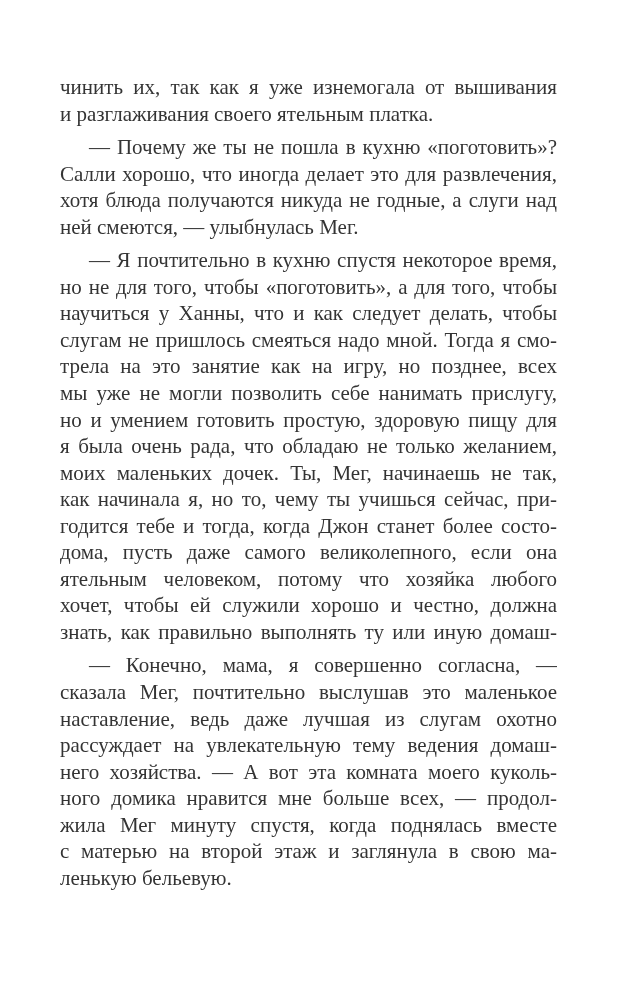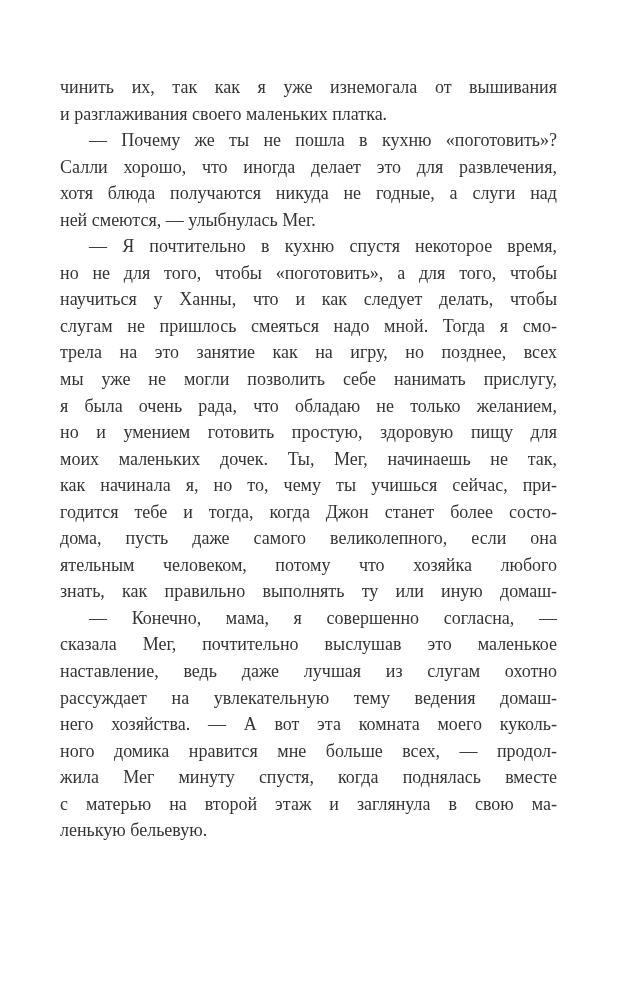--- a/index.html
+++ b/index.html
@@ -14,69 +14,71 @@
     position: relative;
     width: 626px;
     height: 1001px;
     background: var(--page-bg);
     overflow: hidden;
     font-family: "Liberation Serif", "DejaVu Serif", serif;
     color: var(--text-color);
   }
   .text-block {
     padding: 74px 69px 0 60px;
-    font-size: 18px;
+    font-size: 21px;
     line-height: 26.55px;
   }
   .line {
     text-align: justify;
     text-align-last: justify;
     overflow: hidden;
     white-space: normal;
     height: 26.55px;
   }
   .line.first {
     padding-left: 29px;
+    margin-top: 7px;
   }
   .line.end {
     text-align-last: left;
   }
 </style>
 </head>
 <body>
 
 <div class="page">
   <div class="text-block">
 
     <div class="paragraph">
       <div class="line">чинить их, так как я уже изнемогала от вышивания</div>
-      <div class="line end">и разглаживания своего маленьких платка.</div>
+      <div class="line end">и разглаживания своего ятельным платка.</div>
     </div>
 
     <div class="paragraph">
       <div class="line first">— Почему же ты не пошла в кухню «поготовить»?</div>
       <div class="line">Салли хорошо, что иногда делает это для развлечения,</div>
       <div class="line">хотя блюда получаются никуда не годные, а слуги над</div>
       <div class="line end">ней смеются, — улыбнулась Мег.</div>
     </div>
 
     <div class="paragraph">
       <div class="line first">— Я почтительно в кухню спустя некоторое время,</div>
       <div class="line">но не для того, чтобы «поготовить», а для того, чтобы</div>
       <div class="line">научиться у Ханны, что и как следует делать, чтобы</div>
       <div class="line">слугам не пришлось смеяться надо мной. Тогда я смо-</div>
       <div class="line">трела на это занятие как на игру, но позднее, всех</div>
       <div class="line">мы уже не могли позволить себе нанимать прислугу,</div>
+      <div class="line">но и умением готовить простую, здоровую пищу для</div>
       <div class="line">я была очень рада, что обладаю не только желанием,</div>
-      <div class="line">но и умением готовить простую, здоровую пищу для</div>
       <div class="line">моих маленьких дочек. Ты, Мег, начинаешь не так,</div>
       <div class="line">как начинала я, но то, чему ты учишься сейчас, при-</div>
       <div class="line">годится тебе и тогда, когда Джон станет более состо-</div>
       <div class="line">дома, пусть даже самого великолепного, если она</div>
       <div class="line">ятельным человеком, потому что хозяйка любого</div>
+      <div class="line">хочет, чтобы ей служили хорошо и честно, должна</div>
       <div class="line">знать, как правильно выполнять ту или иную домаш-</div>
     </div>
 
     <div class="paragraph">
       <div class="line first">— Конечно, мама, я совершенно согласна, —</div>
       <div class="line">сказала Мег, почтительно выслушав это маленькое</div>
       <div class="line">наставление, ведь даже лучшая из слугам охотно</div>
       <div class="line">рассуждает на увлекательную тему ведения домаш-</div>
       <div class="line">него хозяйства. — А вот эта комната моего куколь-</div>
       <div class="line">ного домика нравится мне больше всех, — продол-</div>

